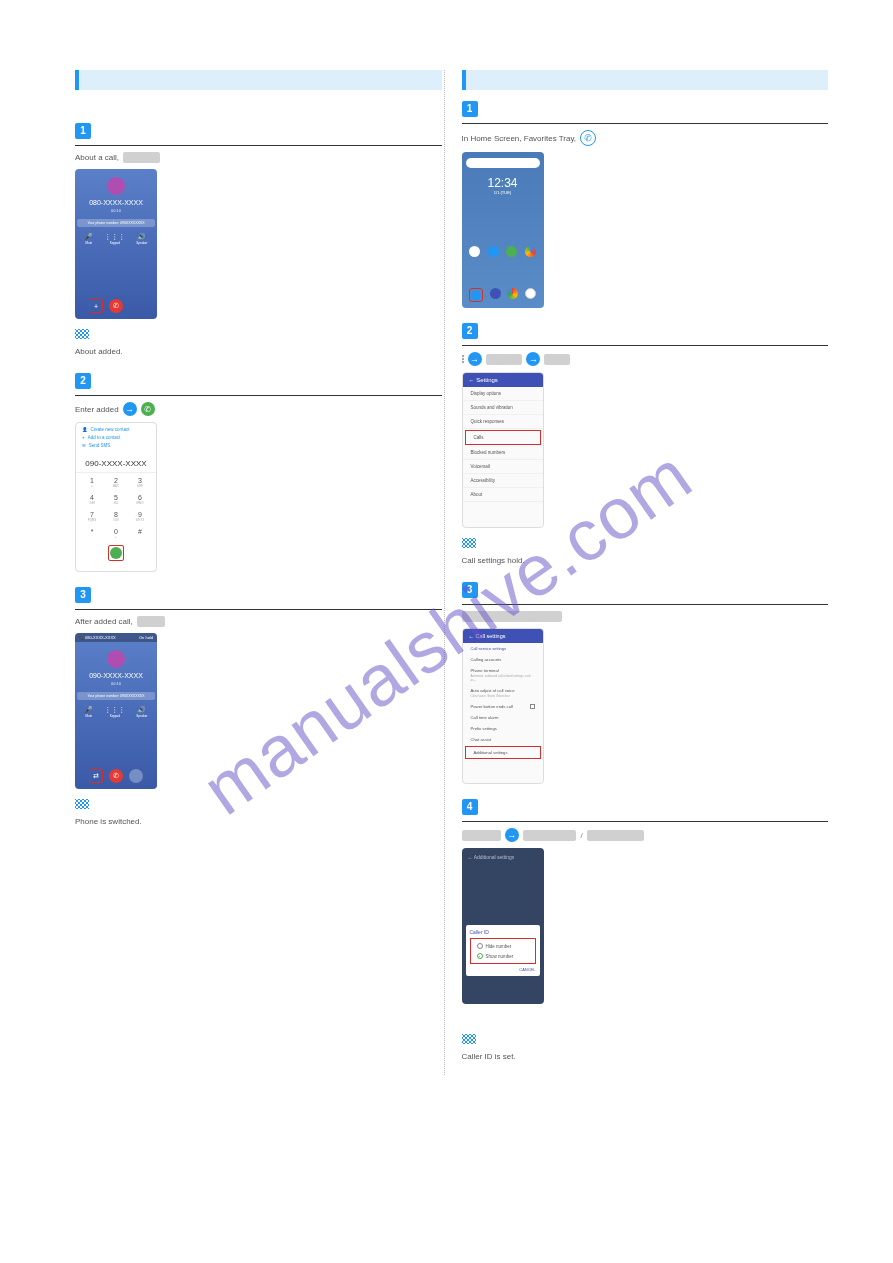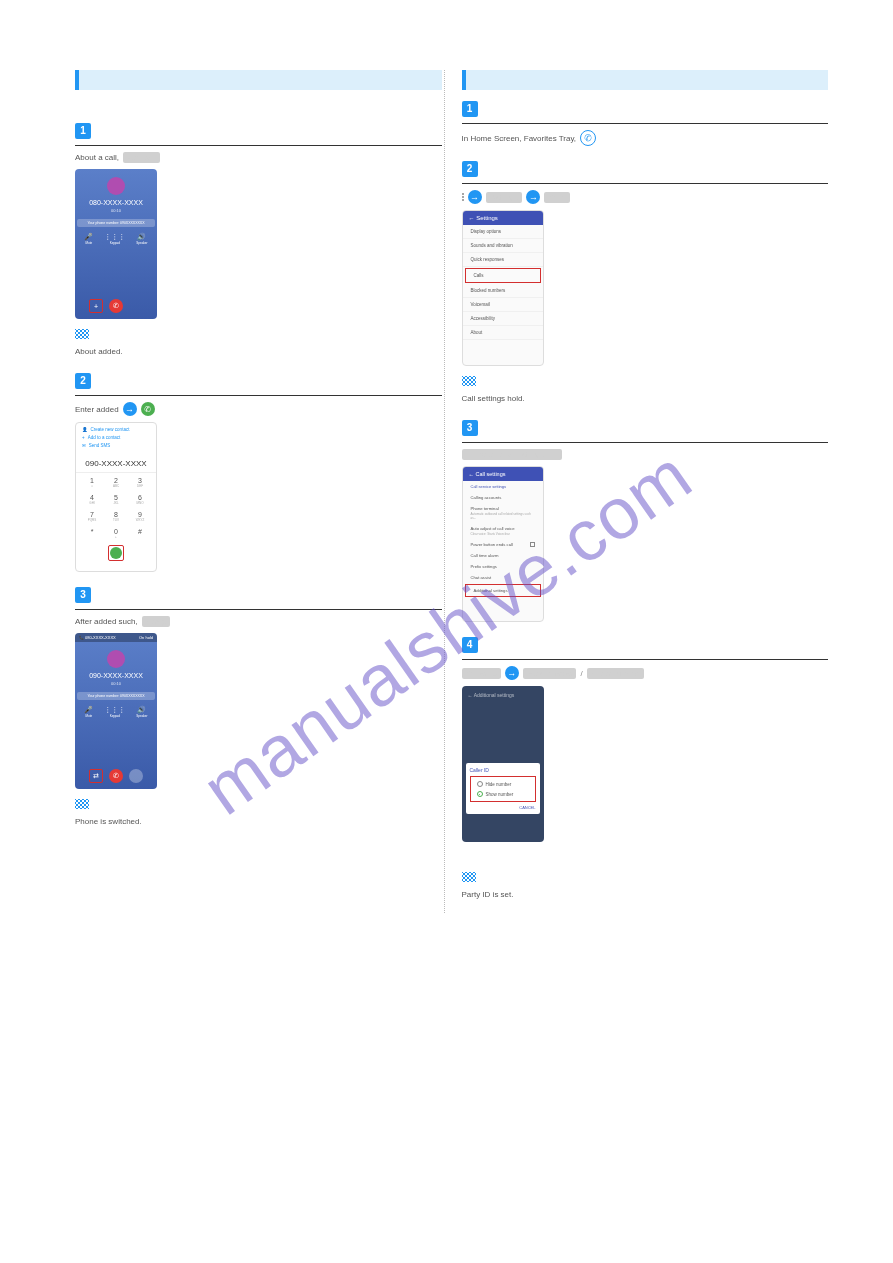--- a/index.html
+++ b/index.html
@@ -156,21 +156,21 @@
               <span class="dial-green"></span>
             </span>
         </div>
       </div>
     </div>
 
     <div class="step-block">
       <div class="step-num">3</div>
       <hr class="step-divider">
       <div class="step-content">
-        <span>After added such,</span>
+        <span>After added call,</span>
         <span class="chip">Swap</span>
       </div>
       <div class="phone-mock mock-call" style="height:156px">
         <div style="background:rgba(0,0,0,0.3);padding:2px 4px;font-size:4px;display:flex;justify-content:space-between">
             <span>📞 080-XXXX-XXXX</span>
             <span>On hold</span>
           </div>
         <div class="avatar"></div>
         <div class="number">090-XXXX-XXXX</div>
         <div class="time">00:10</div>
@@ -193,20 +193,38 @@
 
   <div class="column">
     <div class="section-head"></div>
 
     <div class="step-block">
       <div class="step-num">1</div>
       <hr class="step-divider">
       <div class="step-content">
         <span>In Home Screen, Favorites Tray,</span>
         <span class="call-icon-blue">✆</span>
+      </div>
+      <div class="phone-mock mock-home" style="height:156px">
+        <div class="search"></div>
+        <div class="clock"><span>12:34</span><small>1/1 (TUE)</small></div>
+        <div class="row1">
+          <div class="app-ico" style="background:#fff"></div>
+          <div class="app-ico" style="background:#2196f3"></div>
+          <div class="app-ico" style="background:#4caf50"></div>
+          <div class="app-ico" style="background:conic-gradient(#4285f4,#ea4335,#fbbc05,#34a853)"></div>
+        </div>
+        <div class="row2">
+          <div class="hl">
+              <div class="app-ico" style="background:#2196f3"></div>
+            </div>
+          <div class="app-ico" style="background:#3f51b5"></div>
+          <div class="app-ico" style="background:conic-gradient(#ea4335,#fbbc05,#34a853,#4285f4)"></div>
+          <div class="app-ico" style="background:#fff;border:1px solid #ccc"></div>
+        </div>
       </div>
     </div>
 
     <div class="step-block">
       <div class="step-num">2</div>
       <hr class="step-divider">
       <div class="step-content">
         <span class="menu-dots">
             <span></span>
             <span></span>
@@ -274,16 +292,16 @@
             <div class="radio-row">
                 <span class="radio sel"></span>
                 <span>Show number</span>
               </div>
           </div>
           <div class="cancel">CANCEL</div>
         </div>
       </div>
       <div style="height:20px"></div>
       <div class="checkflag"></div>
-      <div class="result-text">Party ID is set.</div>
+      <div class="result-text">Caller ID is set.</div>
     </div>
   </div>
 </div>
 
 </body></html>

